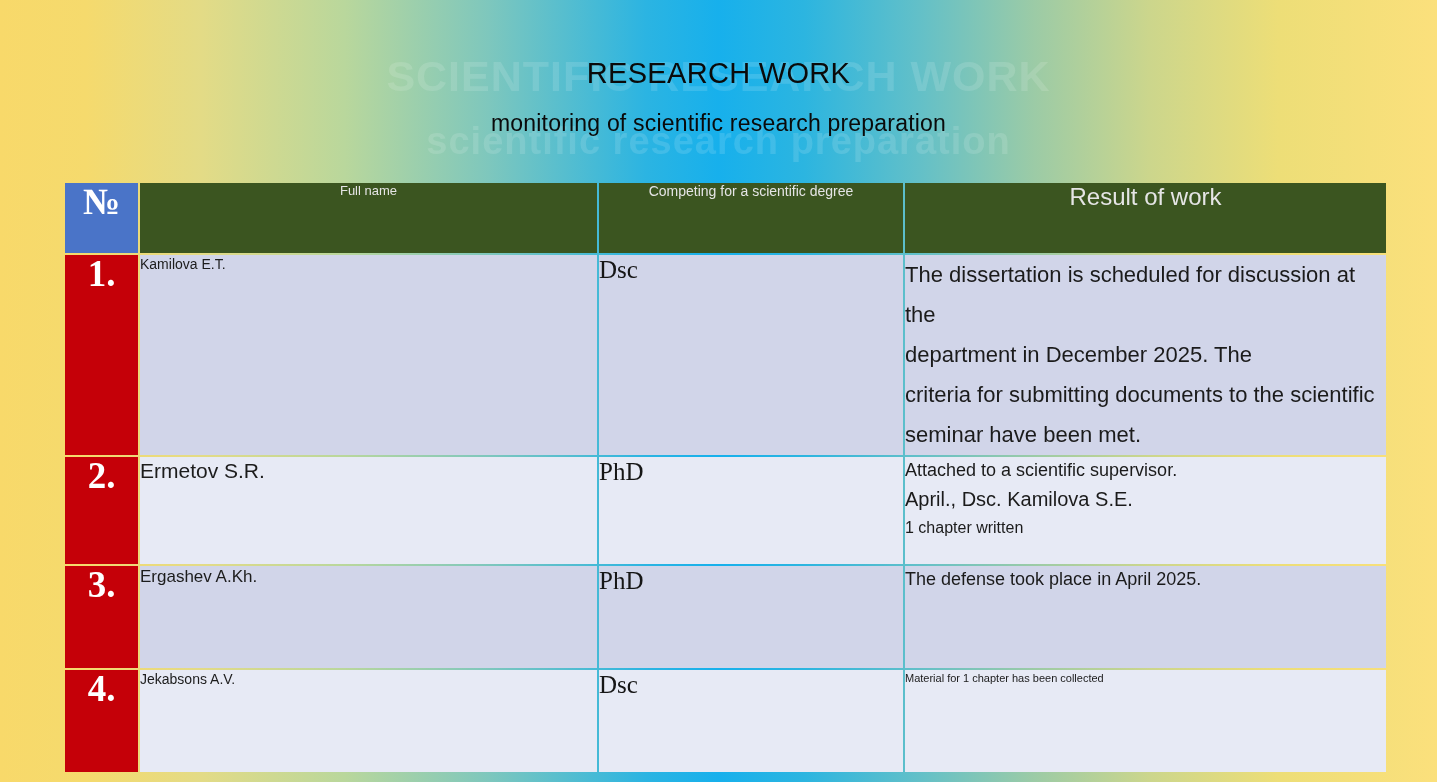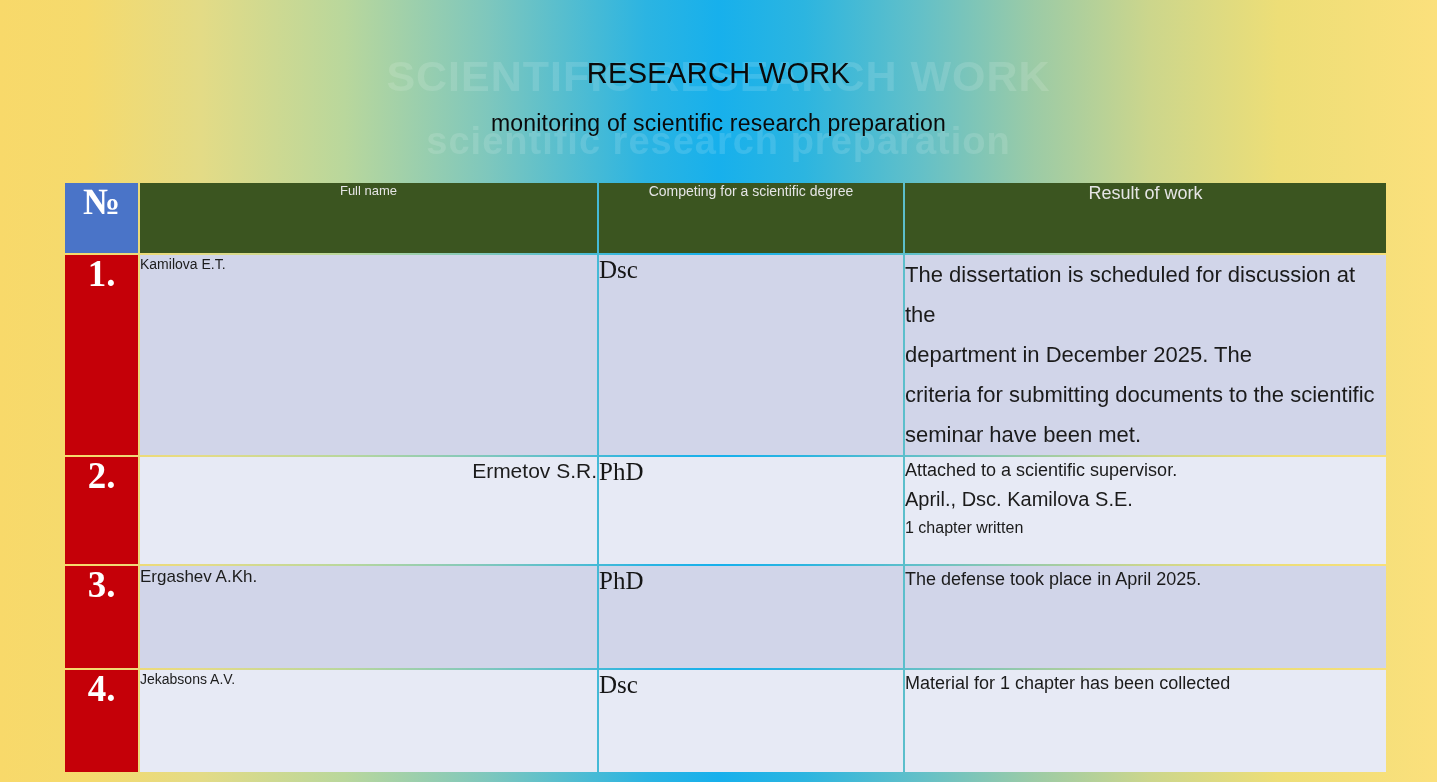--- a/index.html
+++ b/index.html
@@ -118,21 +118,21 @@
     background: #3b5520;
     color: #e5e5e5;
     height: 70px;
     text-align: center;
     vertical-align: top;
     padding-top: 14px;
     font-weight: 400;
   }
   th.h-name  { font-size: 13px; }
   th.h-deg   { font-size: 14px; }
-  th.h-res   { font-size: 18px; padding-top: 17px; margin-left: 32px; }
+  th.h-res   { font-size: 24px; padding-top: 17px; margin-left: 32px; }
 
   
   td.num {
     background: #c50008;
     color: #ffffff;
     text-align: center;
     vertical-align: middle;
     font-family: "Liberation Serif", serif;
     font-weight: 700;
     font-size: 37px;
@@ -144,38 +144,38 @@
   }
   tr.shade-a td.cell { background: #d1d5e9; }
   tr.shade-b td.cell { background: #e7eaf5; }
 
   tr.r1 td.cell, tr.r1 td.num { height: 139px; }
   tr.r2 td.cell, tr.r2 td.num { height: 107px; }
   tr.r3 td.cell, tr.r3 td.num { height: 102px; }
   tr.r4 td.cell, tr.r4 td.num { height: 102px; }
 
   .name-sm  { font-size: 14px; line-height: 1.35; }
-  .name-lg  { font-size: 21px; line-height: 1.35; text-align: right; }
+  .name-lg  { font-size: 21px; line-height: 1.35; }
   .name-md  { font-size: 17px; line-height: 1.35; }
 
   .deg {
     font-family: "Liberation Serif", serif;
     font-size: 25px;
     line-height: 1.2;
     color: #161616;
   }
 
   .res-para {
     font-size: 22px;
     line-height: 1.82;
     color: #1b1b1b;
   }
   .res-line-md { font-size: 20px; line-height: 1.55; color: #1b1b1b; }
   .res-line-sm { font-size: 16px; line-height: 1.6; color: #1b1b1b; }
-  .res-line-xs { font-size: 18px; line-height: 1.5; color: #1b1b1b; }
+  .res-line-xs { font-size: 11px; line-height: 1.5; color: #1b1b1b; }
   .res-line-18 { font-size: 18px; line-height: 1.5; color: #1b1b1b; }
 </style>
 </head>
 <body>
 
 <div id="slide">
 
   <div class="ghost ghost-1">SCIENTIFIC RESEARCH WORK</div>
   <div class="ghost ghost-2">scientific research preparation</div>
 

